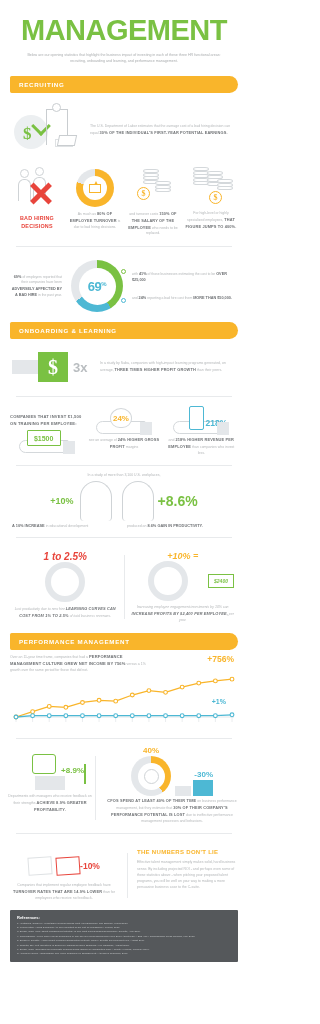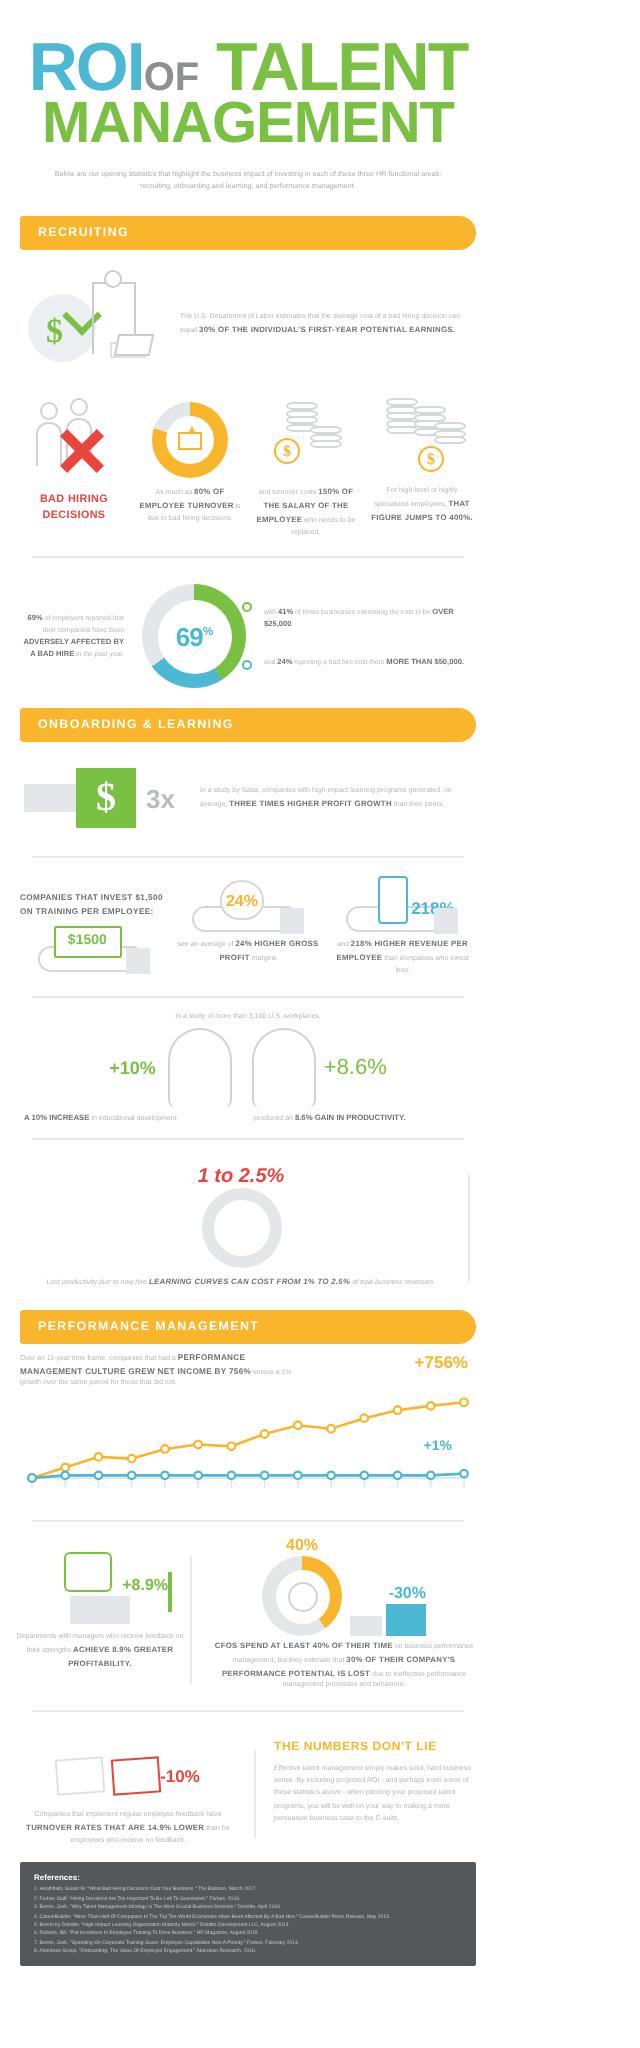--- a/index.html
+++ b/index.html
@@ -117,21 +117,21 @@
   .phone{position:absolute;left:16px;bottom:4px;width:15px;height:24px;border:1.4px solid #4db8d4;border-radius:2px;background:#fff;}
   .trophy-p{position:absolute;right:2px;bottom:4px;}
   .p218{color:#4db8d4;font-size:8.5px;font-weight:bold;}
 
   
   .brains-lead{font-size:3.5px;color:#b3b6b8;text-align:center;margin-top:4px;}
   .brains{display:flex;align-items:center;justify-content:center;gap:0px;padding:2px 10px 0;}
   .brain{width:42px;height:44px;position:relative;}
   .brain-out{position:absolute;left:6px;top:2px;width:32px;height:40px;border:1.4px solid #cfd3d6;border-radius:16px 16px 4px 4px;border-bottom:none;}
   .p10{color:#7ac143;font-size:9px;font-weight:bold;}
-  .p86{color:#7ac143;font-size:11px;font-weight:normal;}
+  .p86{color:#7ac143;font-size:14px;font-weight:bold;}
   .brains-cap{display:flex;padding:0 12px;gap:6px;}
   .brains-cap div{flex:1;font-size:3.5px;color:#b3b6b8;line-height:1.6;}
   .brains-cap b{color:#6f7275;font-size:3.9px;}
 
   
   .two{display:flex;padding:6px 10px 2px;font-style:italic;}
   .two .c{flex:1;text-align:center;padding:0 4px;}
   .gdonut{width:40px;height:40px;border-radius:50%;border:6px solid #e4e7ea;display:flex;align-items:center;justify-content:center;margin:0 auto;}
   .r125{color:#e8453c;font-size:10px;font-weight:bold;}
   .o10{color:#f9b52b;font-size:9px;font-weight:bold;}
@@ -189,23 +189,20 @@
   .refs ol{list-style:none;counter-reset:r;}
   .refs li{counter-increment:r;font-size:2.5px;line-height:1.75;color:#c6c9ca;}
   .refs li:before{content:counter(r) ". ";}
 </style>
 </head>
 <body>
 
 <div class="page">
 
   <div class="header">
-    <div class="title-1">
-      <span class="t-roi">ROI</span><span class="t-of">OF</span> <span class="t-talent">TALENT</span>
-    </div>
     <div class="title-2">MANAGEMENT</div>
     <div class="subtitle">Below are our opening statistics that highlight the business impact of investing in each of these three HR functional areas: recruiting, onboarding and learning, and performance management.</div>
   </div>
 
   <div class="bar rounded-r">RECRUITING</div>
 
   <div class="rec1">
     <div class="rec1-art">
       <div class="gcircle"></div>
       <div class="dollar-g">$</div>
@@ -400,20 +397,30 @@
 
   <div class="two">
     <div class="c">
       <div class="r125">1 to 2.5%</div>
       <div class="gdonut"></div>
       <div class="body-txt ctr" style="margin-top:4px">
         <span>Lost productivity due to new hire </span><b>LEARNING CURVES CAN COST FROM 1% TO 2.5%</b><span> of total business revenues.</span>
       </div>
     </div>
     <div class="vdiv"></div>
+    <div class="c">
+      <div class="o10">+10% =</div>
+      <div style="display:flex;align-items:center;justify-content:center;gap:4px;">
+        <div class="gdonut"></div>
+        <div class="money-sm">$2400</div>
+      </div>
+      <div class="body-txt ctr" style="margin-top:4px">
+        <span>Increasing employee engagement investments by 10% can </span><b>INCREASE PROFITS BY $2,400 PER EMPLOYEE,</b><span> per year.</span>
+      </div>
+    </div>
   </div>
 
   <div class="bar rounded-r">PERFORMANCE MANAGEMENT</div>
 
   <div class="chart-wrap">
     <div class="chart-head">
       <span>Over an 11-year time frame, companies that had a </span><b>PERFORMANCE MANAGEMENT CULTURE GREW NET INCOME BY 756%</b><span> versus a 1% growth over the same period for those that did not.</span>
     </div>
     <div class="lbl756">+756%</div>
     <div class="lbl1">+1%</div>

